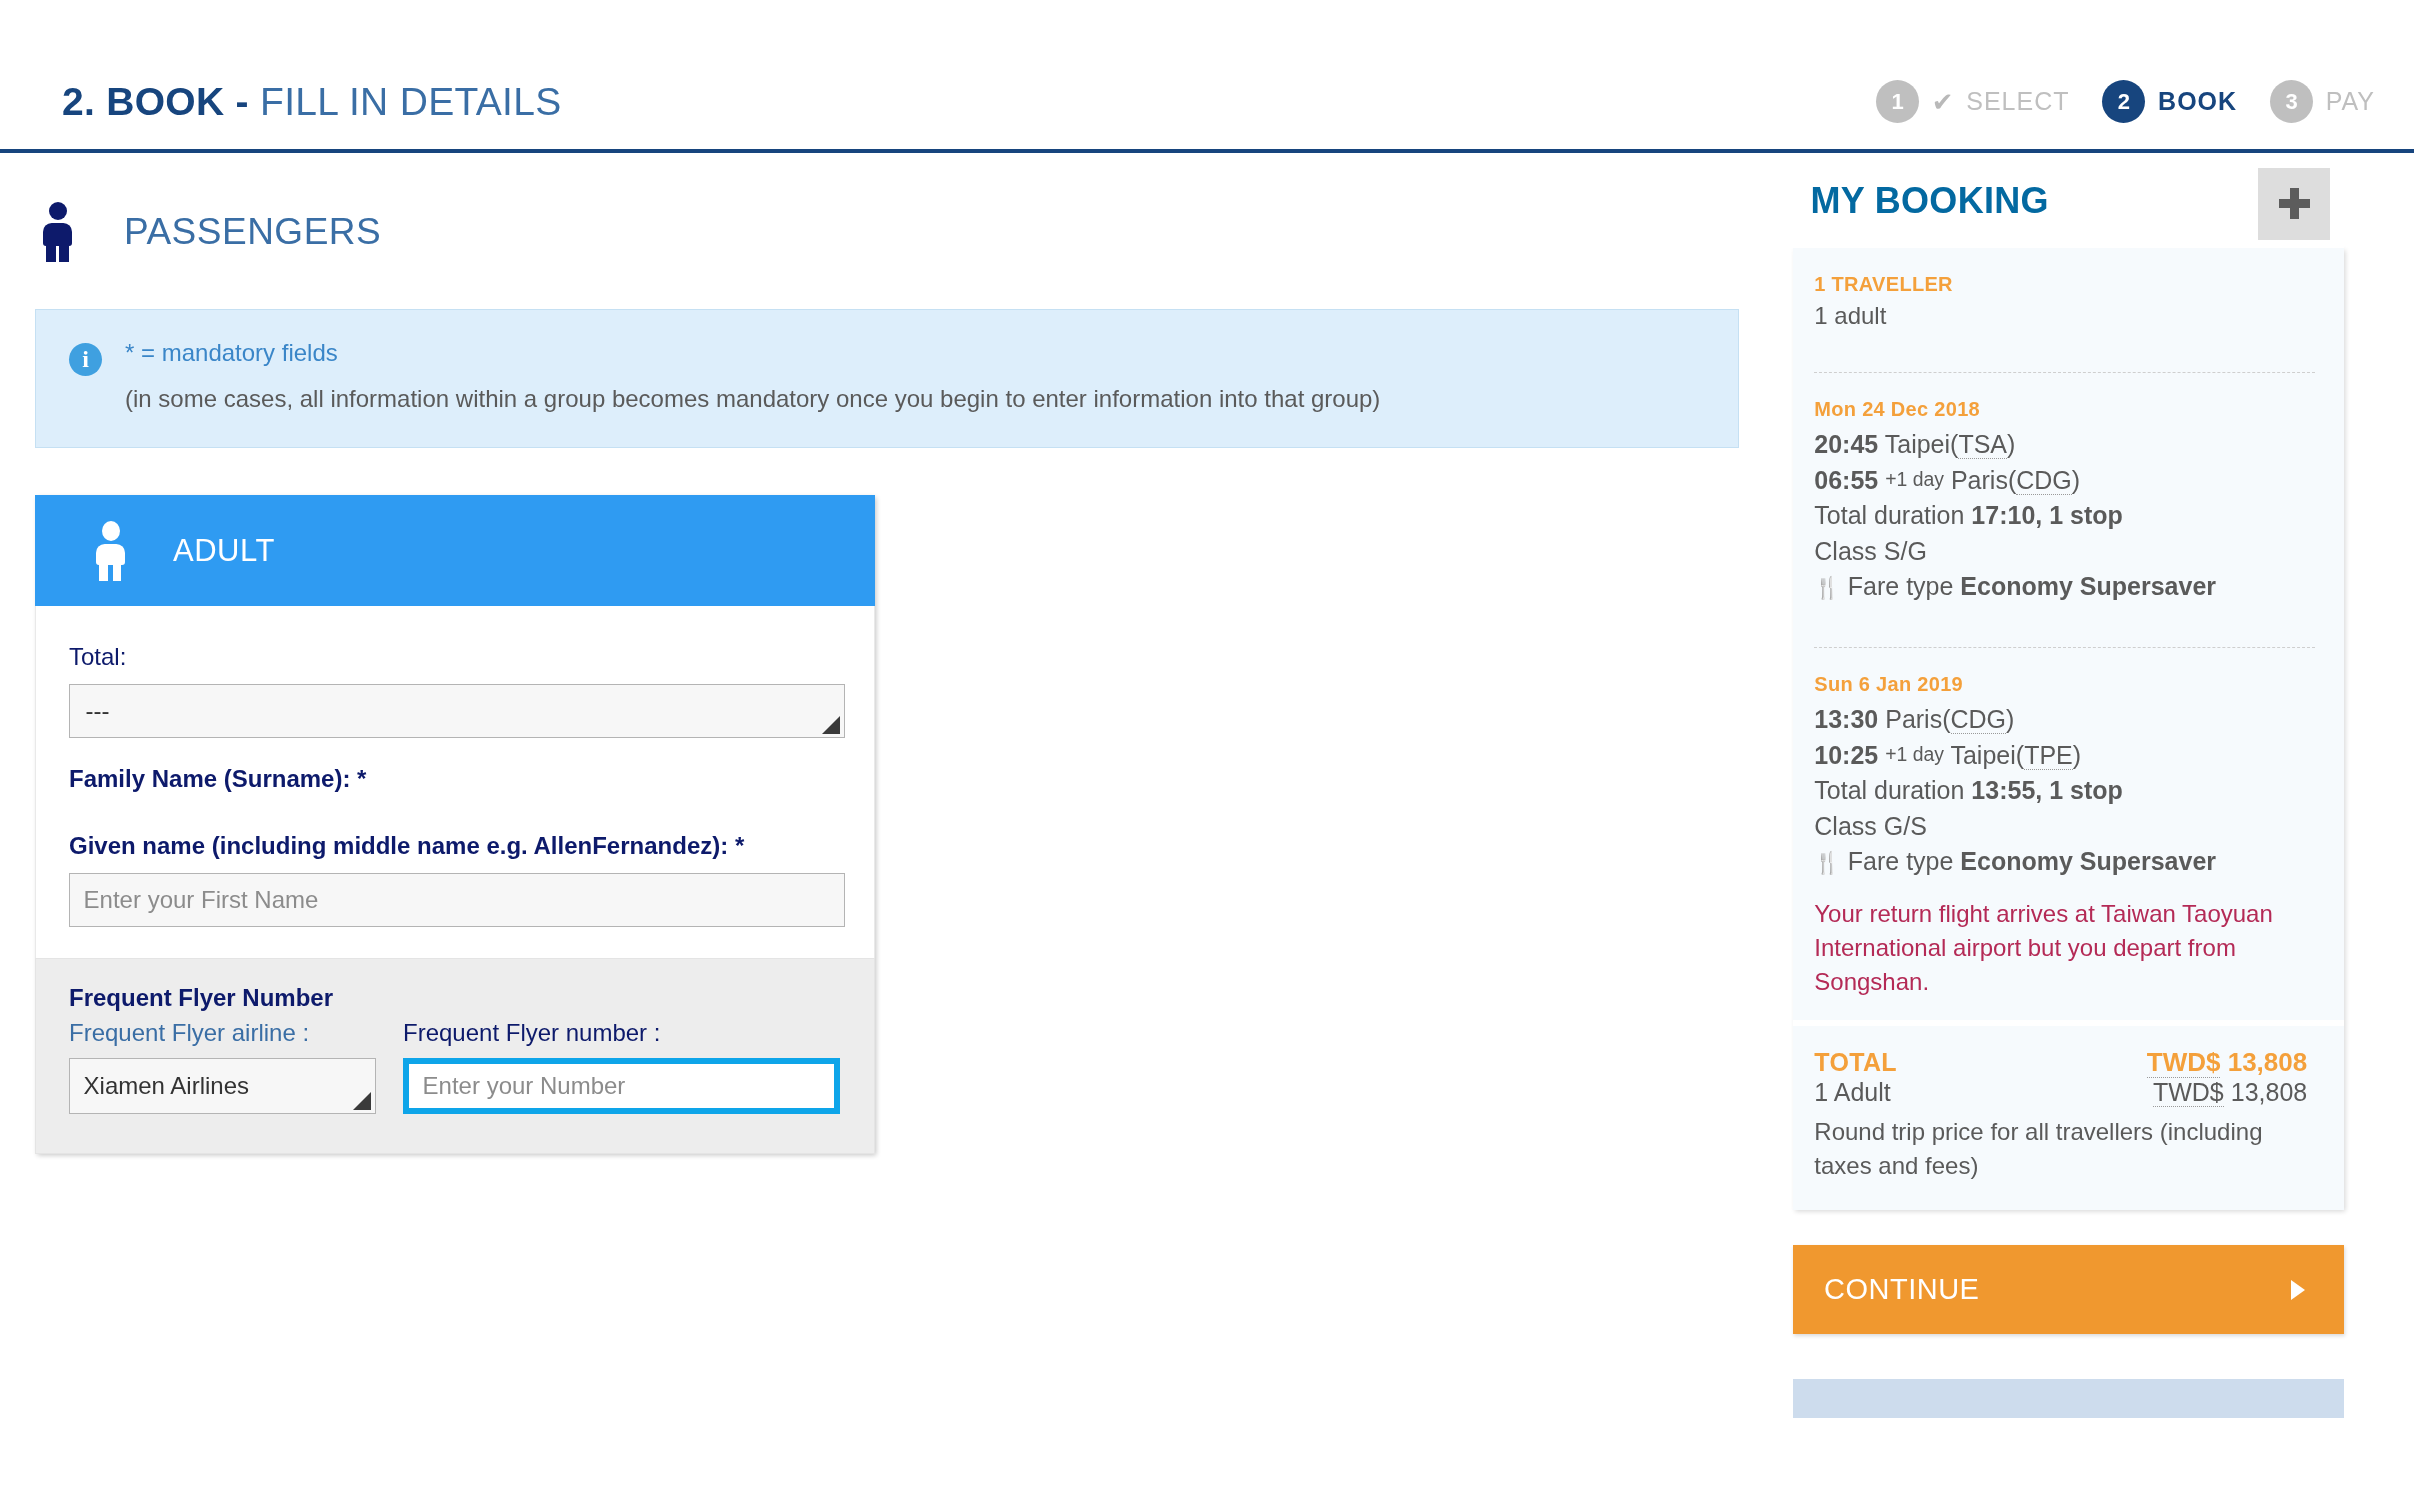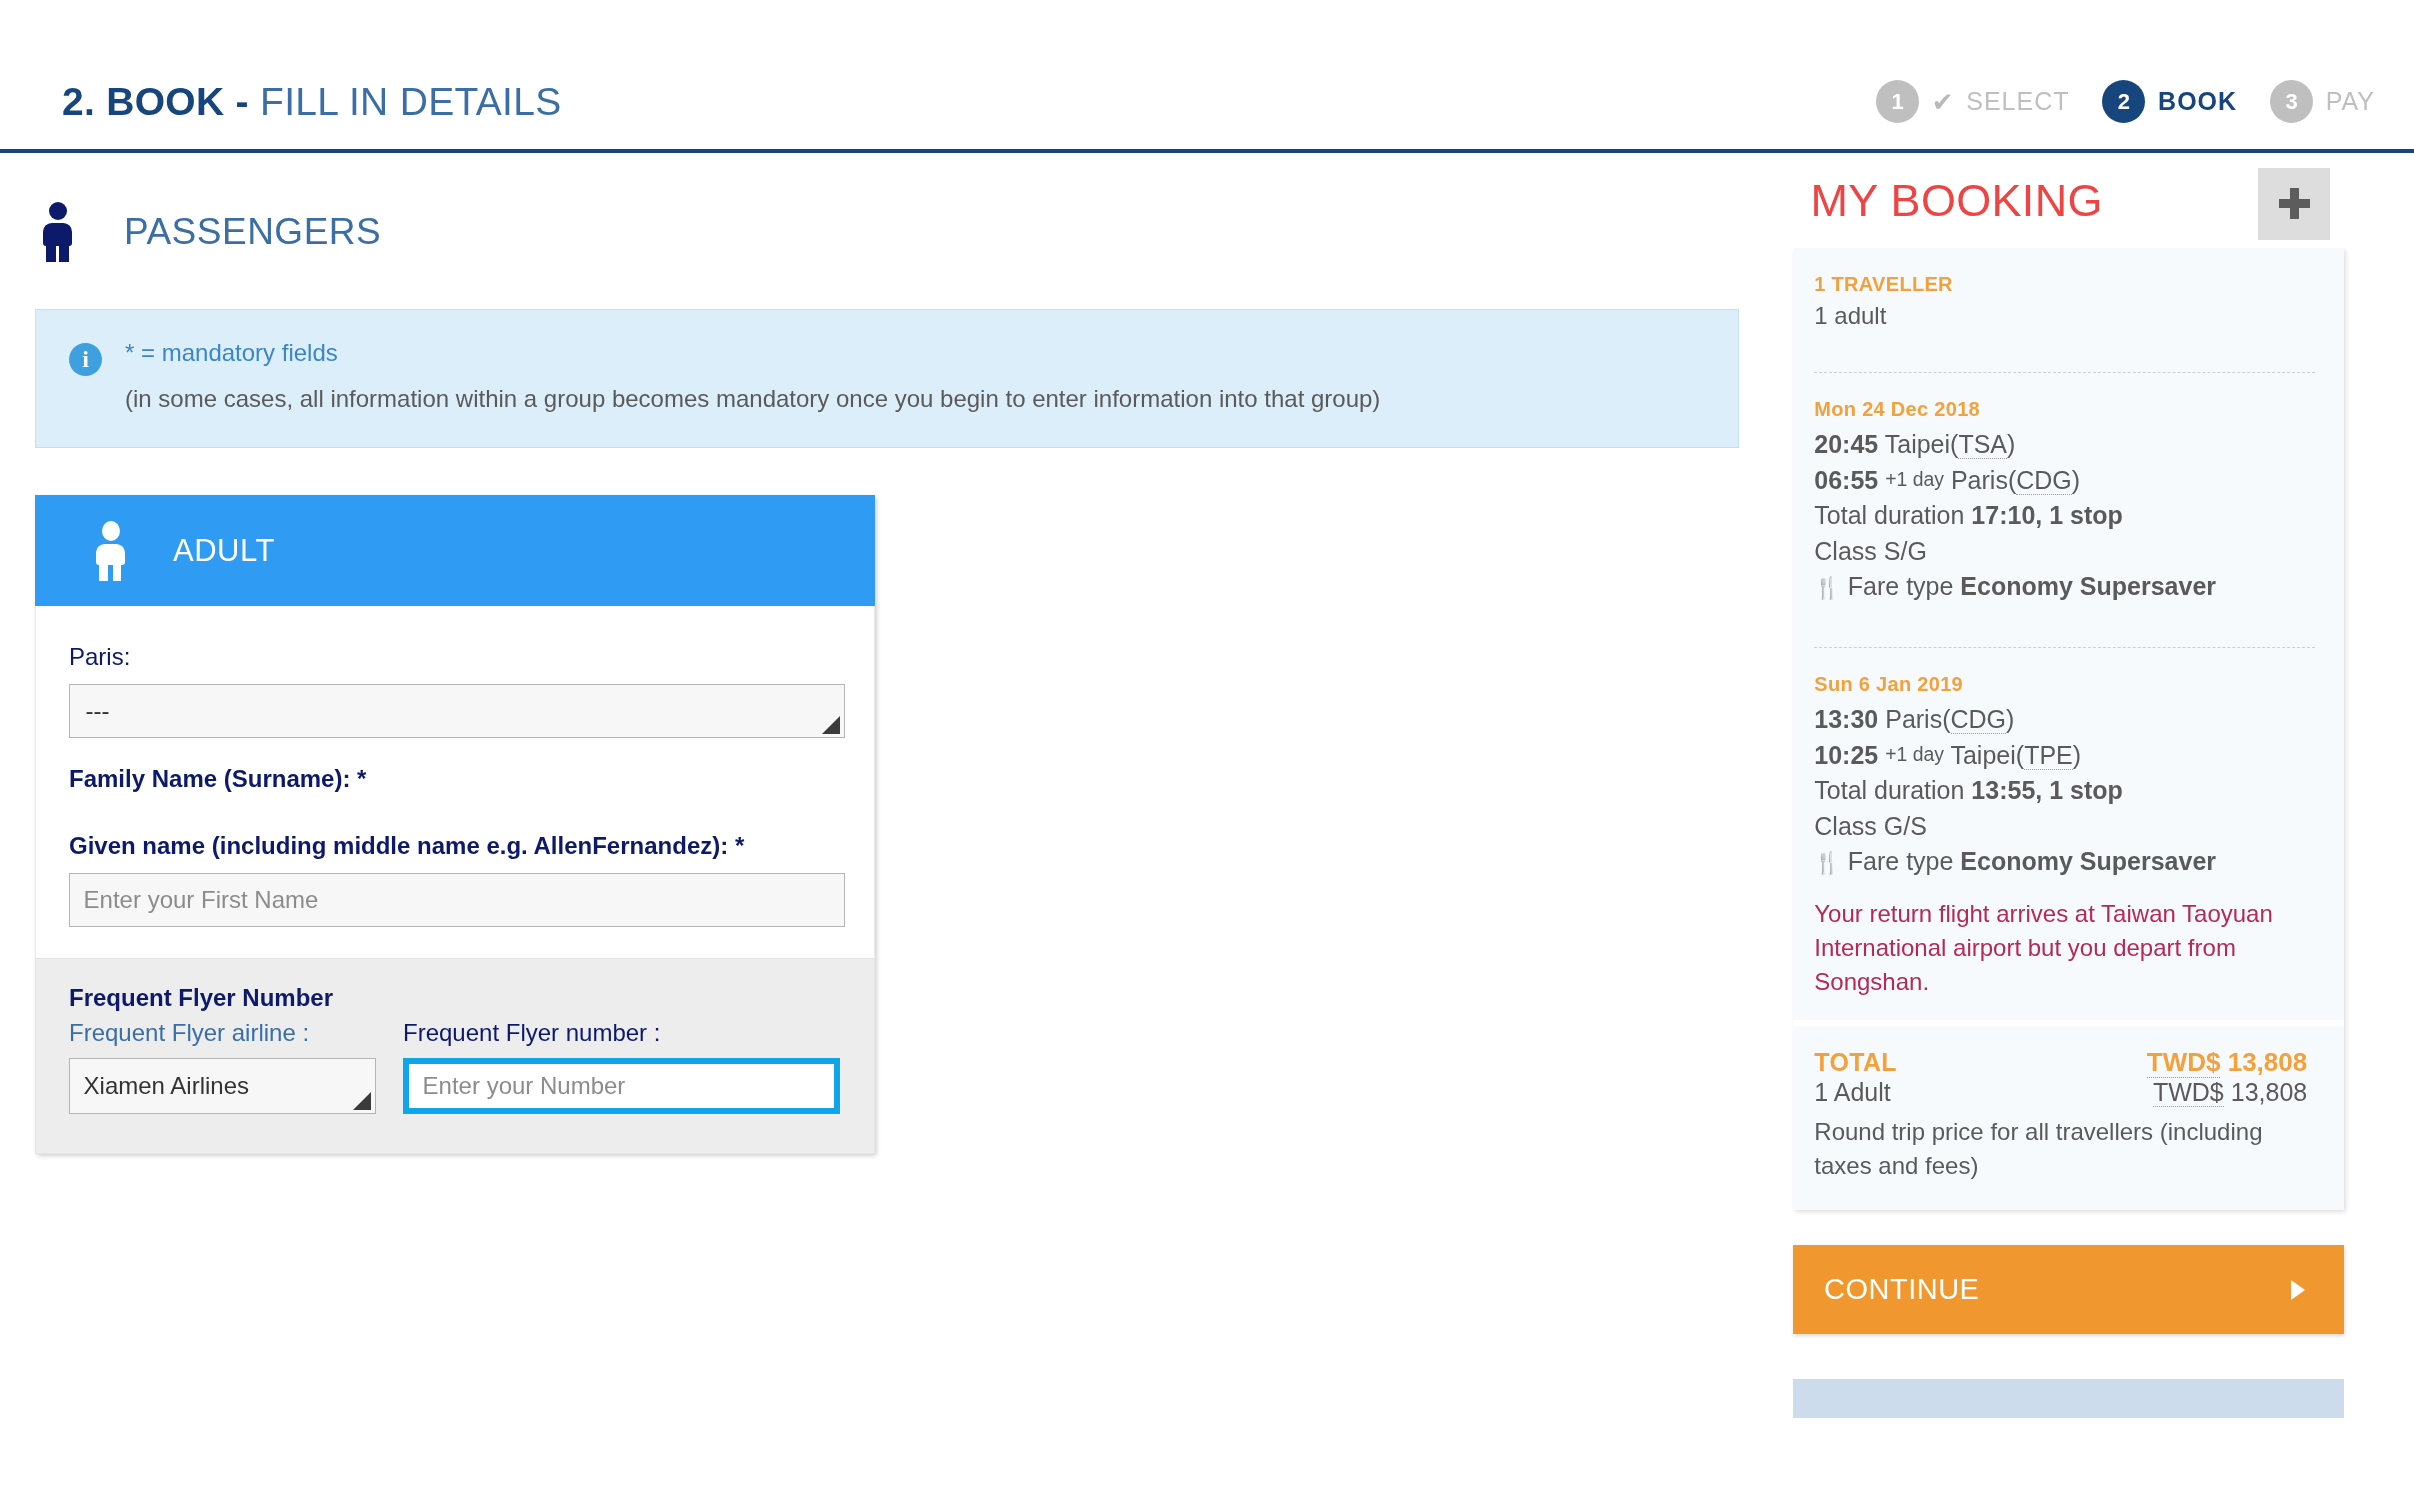--- a/index.html
+++ b/index.html
@@ -259,23 +259,23 @@
   }
   .sb-head {
     position: relative;
     height: 95px;
     display: flex;
     align-items: center;
     padding-left: 17.5px;
     background: #ffffff;
   }
   .sb-title {
-    font-size: 45px;
-    font-weight: normal;
-    color: #ef4444;
+    font-size: 36px;
+    font-weight: bold;
+    color: #0369a1;
     letter-spacing: 0.3px;
   }
   .sb-plus {
     position: absolute;
     right: 13.6px; top: 14.6px;
     width: 72px; height: 72px;
     background: #dddddd;
     display: flex; align-items: center; justify-content: center;
   }
   .sb-plus .bar-h { position: absolute; width: 31px; height: 8.7px; background: #5c5c5c; }
@@ -397,21 +397,21 @@
         <span class="person-icon-white">
           <span class="head"></span>
             <span class="body"></span>
             <span class="legL"></span>
             <span class="legR"></span>
         </span>
         <span class="adult-label">ADULT</span>
       </div>
 
       <div class="adult-body">
-        <div class="field-label plain">Paris:</div>
+        <div class="field-label plain">Total:</div>
         <div class="select-box">
           <span>---</span>
           <span class="select-arrow"></span>
         </div>
 
         <div class="gap-28"></div>
 
         <div class="field-label bold">Family Name (Surname): *</div>
 
         <div class="gap-28"></div>

